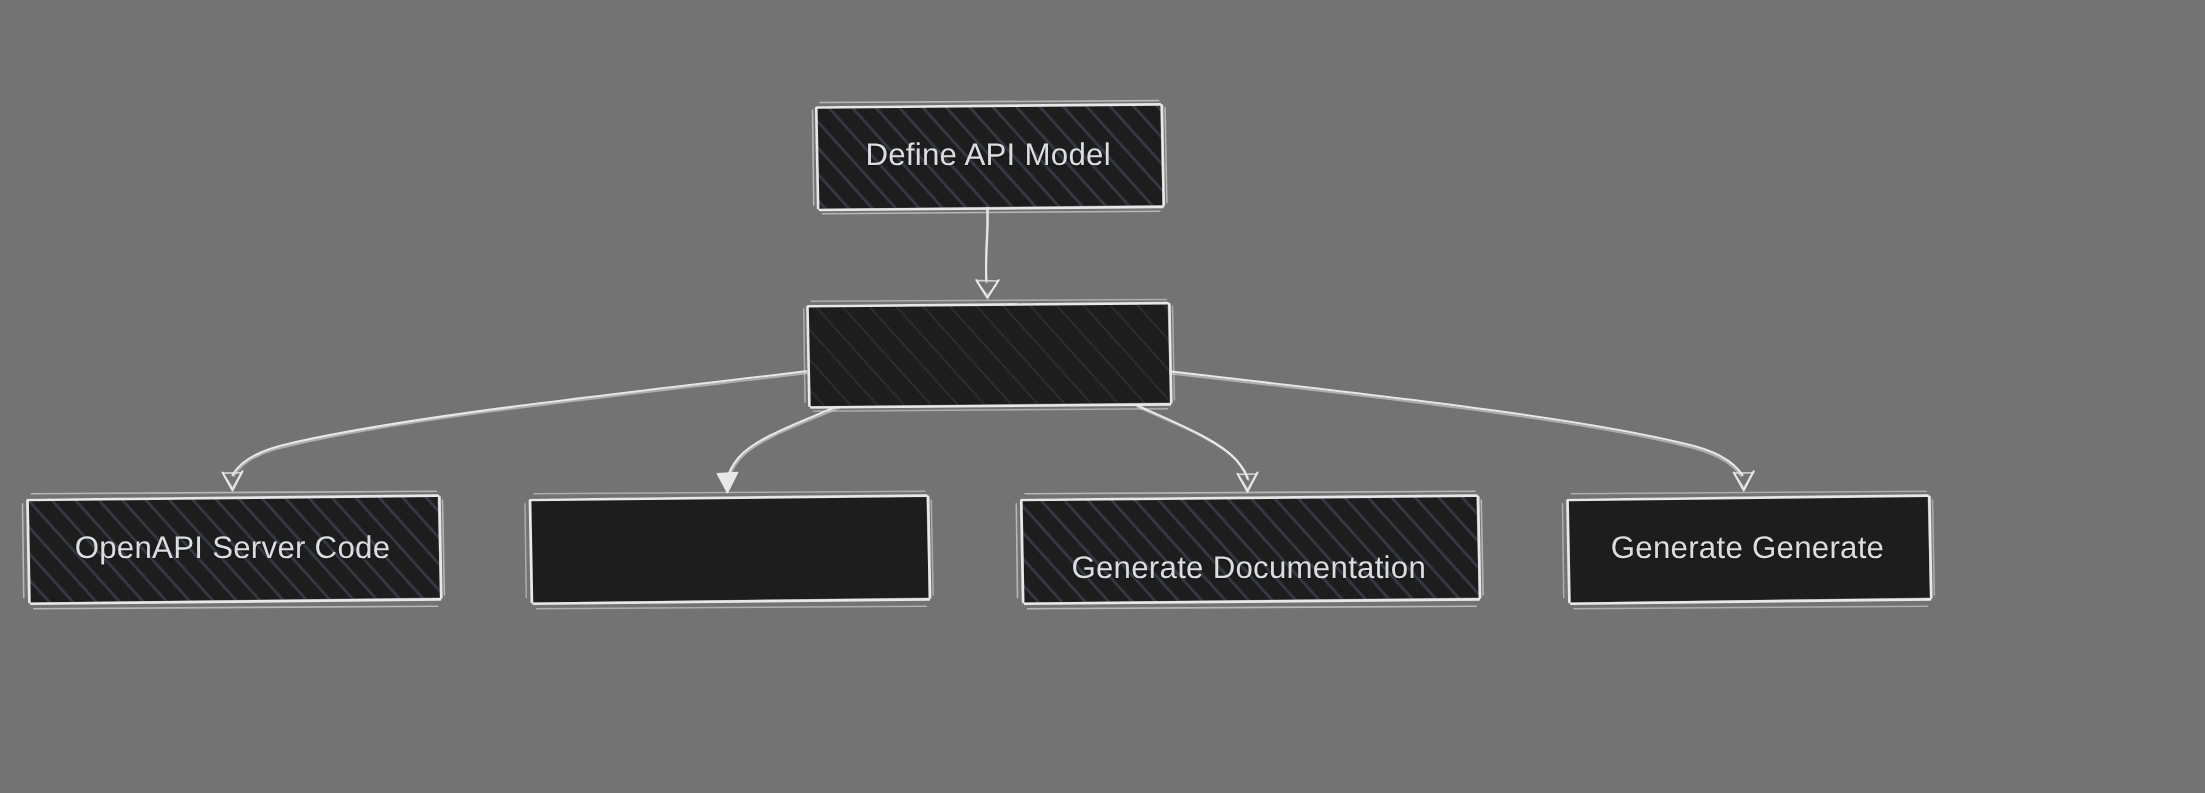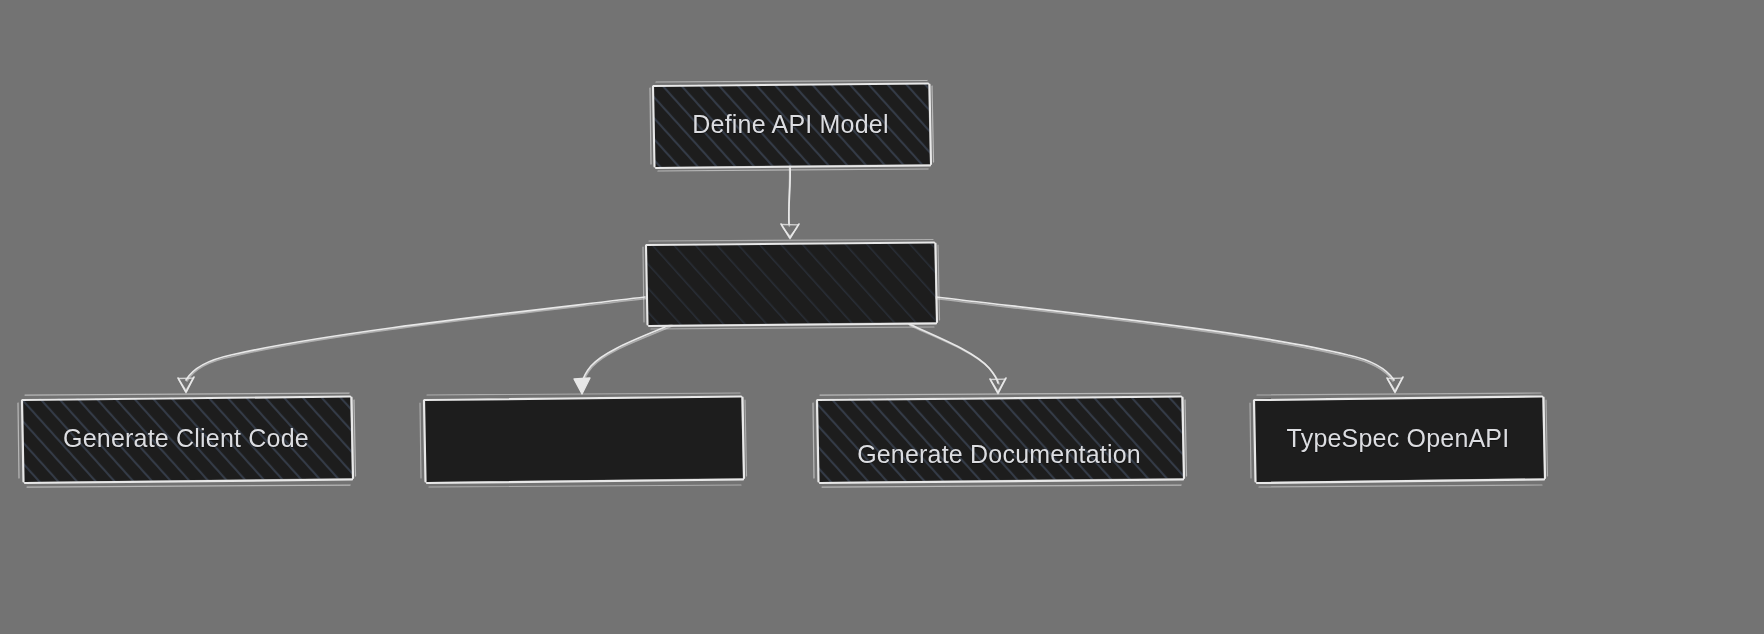--- a/index.html
+++ b/index.html
@@ -136,20 +136,20 @@
         <path d="M1254,399 L1542,396 L1544,478 L1256,482 Z" fill="#1d1d1d"></path>
         <path d="M1254.5,400 L1542,396.5 M1543.5,397.5 L1545,478 M1544,479.5 L1257,483 M1255.5,481.5 L1254,400.5" fill="none" stroke="#e8e8e8" stroke-width="2.2" stroke-linecap="round"></path>
         <path d="M1257,395 L1541,393 M1546,400 L1547.5,476 M1542,485 L1259,487 M1251,478 L1250,403" fill="none" stroke="#e8e8e8" stroke-width="1.2" stroke-linecap="round" stroke-opacity="0.5"></path>
       </g>
     </g>
   </svg>
 
   <div class="node-label" style="left:652px; top:83px; width:277px; height:82px;">Define API Model</div>
 
 
-  <div class="node-label" style="left:20px; top:396px; width:332px; height:85px;">Generate Client Code</div>
+  <div class="node-label" style="left:20px; top:396px; width:332px; height:85px;">OpenAPI Server Code</div>
 
 
   <div class="node-label" style="left:815px; top:412px; width:368px; height:85px;">Generate Documentation</div>
 
-  <div class="node-label" style="left:1252px; top:396px; width:292px; height:85px;">TypeSpec OpenAPI</div>
+  <div class="node-label" style="left:1252px; top:396px; width:292px; height:85px;">Generate Generate</div>
 
 </div>
 
 </body></html>

